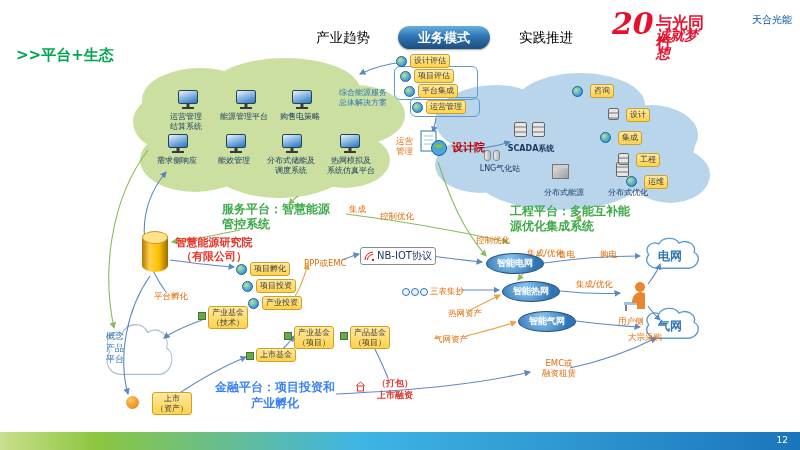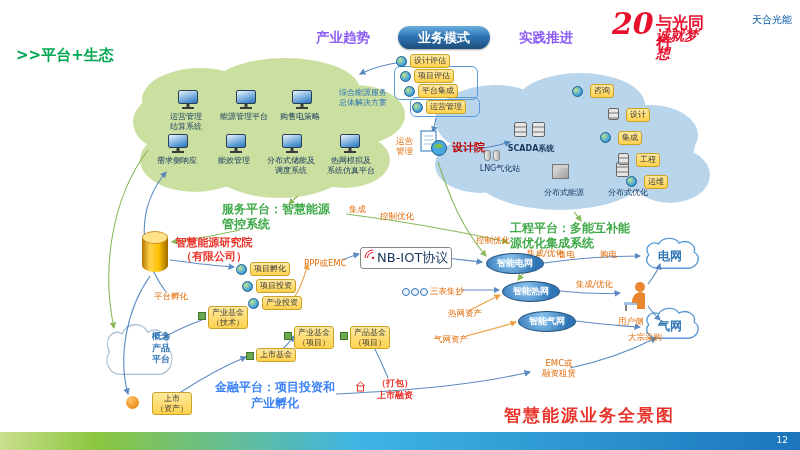--- a/index.html
+++ b/index.html
@@ -19,23 +19,23 @@
   .tank{position:absolute;width:7px;height:11px;background:linear-gradient(90deg,#efefef,#b5b5b5);border:1px solid #888;border-radius:3px}
   .meter{position:absolute;width:8px;height:8px;border:1px solid #2e75b6;border-radius:50%;background:#eaf3fb}
   .gsq{position:absolute;width:8px;height:8px;background:#6aa84f;border:1px solid #45742f}
   .cylinder{position:absolute;width:26px;height:40px;background:linear-gradient(90deg,#b37700,#ffd34d 30%,#ffc000 65%,#9c6a00);border-radius:13px/7px}
   .cylinder::before{content:"";position:absolute;top:-1px;left:0;width:24px;height:11px;border-radius:50%;background:#ffe28a;border:1px solid #c9912a}
   .sellipse{position:absolute;width:58px;height:21px;border-radius:50%;background:radial-gradient(circle at 40% 30%,#8ec6ef,#2e75b6 75%);border:1px solid #1f4e79;color:#fff;font-size:9px;font-weight:bold;display:flex;align-items:center;justify-content:center}
   .netlbl{position:absolute;font-size:12px;font-weight:bold;color:#2e75b6}
   .platform-caption{position:absolute;font-size:12px;font-weight:bold;color:#3faa49;text-align:left;white-space:pre-line;line-height:1.25}
   .red-caption{position:absolute;font-size:12px;font-weight:bold;color:#3b82f6;text-align:center;white-space:pre-line;line-height:1.3}
   .tabpill{position:absolute;width:92px;height:23px;line-height:23px;text-align:center;color:#fff;font-weight:bold;font-size:13px;border-radius:12px;background:linear-gradient(180deg,#6aaede,#2e75b6 45%,#1f4e79);box-shadow:0 1px 2px rgba(0,0,0,.35)}
-  .tabtext{position:absolute;font-size:13.5px;font-weight:bold;color:#8b5cf6}
+  .tabtext{position:absolute;font-size:13.5px;font-weight:normal;color:#000000}
   .footer{position:absolute;left:0;bottom:0;width:800px;height:18px;background:linear-gradient(90deg,#cadf8e 0%,#8cc63f 12%,#3eb5e5 45%,#1b75bb 100%)}
-  .nbiot{position:absolute;border:1px solid #8a8a8a;border-radius:3px;background:#fff;display:flex;gap:2px;padding:1px 3px;font-size:13px;color:#17365d}
+  .nbiot{position:absolute;border:1px solid #8a8a8a;border-radius:3px;background:#fff;display:flex;align-items:center;gap:2px;padding:1px 3px;font-size:10px;color:#17365d}
   .dot{position:absolute;width:13px;height:13px;border-radius:50%;background:radial-gradient(circle at 35% 30%,#ffc266,#e07b00)}
   .boxoutline{position:absolute;border:1px solid #5b9bd5;border-radius:6px}
 </style>
 </head>
 <body>
 
 <div class="slide">
 
   <svg class="abs" style="left:0;top:0" width="800" height="450">
     <defs>
@@ -186,21 +186,21 @@
   <div class="chip" style="left:626px;top:108px">设计</div>
   <div class="globe" style="left:600px;top:132px"></div>
   <div class="chip" style="left:618px;top:131px">集成</div>
   <div class="server" style="left:618px;top:153px;width:11px;height:12px"></div>
   <div class="chip" style="left:636px;top:153px">工程</div>
   <div class="globe" style="left:626px;top:176px"></div>
   <div class="chip" style="left:644px;top:175px">运维</div>
 
   <div class="platform-caption" style="left:222px;top:202px;width:134px">服务平台：智慧能源
 管控系统</div>
-  <div class="platform-caption" style="left:510px;top:221px;width:150px">工程平台：多能互补能
+  <div class="platform-caption" style="left:510px;top:204px;width:150px">工程平台：多能互补能
 源优化集成系统</div>
   <div class="red-caption" style="left:208px;top:380px;width:134px">金融平台：项目投资和
 产业孵化</div>
 
   <div class="cylinder" style="left:142px;top:232px"></div>
   <div class="abs" style="left:166px;top:236px;width:96px;font-size:11px;font-weight:bold;color:#e8332a;text-align:center;white-space:pre-line;line-height:1.25">智慧能源研究院
 （有限公司）</div>
 
   <div class="globe" style="left:236px;top:264px"></div>
   <div class="chip" style="left:250px;top:262px">项目孵化</div>
@@ -247,21 +247,21 @@
   <div class="netlbl" style="left:658px;top:248px">电网</div>
   <div class="netlbl" style="left:658px;top:318px">气网</div>
 
   <svg class="abs" style="left:622px;top:280px" width="30" height="32">
     <rect x="2" y="22" width="13" height="3" fill="#9dc3e6"></rect>
     <rect x="3" y="25" width="2" height="6" fill="#7f7f7f"></rect>
     <circle cx="18" cy="7" r="5" fill="#e8872e"></circle>
     <path d="M18,12 C12,13 10,18 10,23 L15,23 L15,29 L23,29 L23,14 C23,13 21,12 18,12 Z" fill="#e8872e"></path>
   </svg>
 
-  <div class="abs" style="left:106px;top:331px;width:64px;font-size:9px;font-weight:bold;color:#2e75b6;text-align:right;white-space:pre-line;line-height:1.3">概念
+  <div class="abs" style="left:106px;top:331px;width:64px;font-size:9px;font-weight:normal;color:#2e75b6;text-align:left;white-space:pre-line;line-height:1.3">概念
 产品
 平台</div>
   <div class="gsq" style="left:198px;top:312px"></div>
   <div class="chip" style="left:208px;top:306px">产业基金
 （技术）</div>
   <div class="gsq" style="left:284px;top:332px"></div>
   <div class="chip" style="left:294px;top:326px">产业基金
 （项目）</div>
   <div class="gsq" style="left:340px;top:332px"></div>
   <div class="chip" style="left:350px;top:326px">产品基金
@@ -271,19 +271,18 @@
   <div class="chip" style="left:152px;top:392px">上市
 （资产）</div>
   <div class="dot" style="left:126px;top:396px"></div>
   <svg class="abs" style="left:354px;top:380px" width="13" height="13">
     <path d="M2,6 L6.5,2 L11,6" fill="none" stroke="#e8332a"></path>
     <rect x="3.5" y="6" width="6" height="5" fill="none" stroke="#e8332a"></rect>
   </svg>
   <div class="abs" style="left:368px;top:378px;width:54px;font-size:9px;font-weight:bold;color:#e8332a;text-align:center;white-space:pre-line;line-height:1.3">（打包）
 上市融资</div>
 
-  <div class="abs" style="left:504px;top:404px;font-size:17px;font-weight:bold;color:#e8332a;letter-spacing:2px">智慧能源业务全景图</div>
 
   <div class="footer">
     <span class="abs" style="right:12px;top:3px;font-size:9px;color:#ffffff">12</span>
   </div>
 
 </div>
 
 </body></html>

